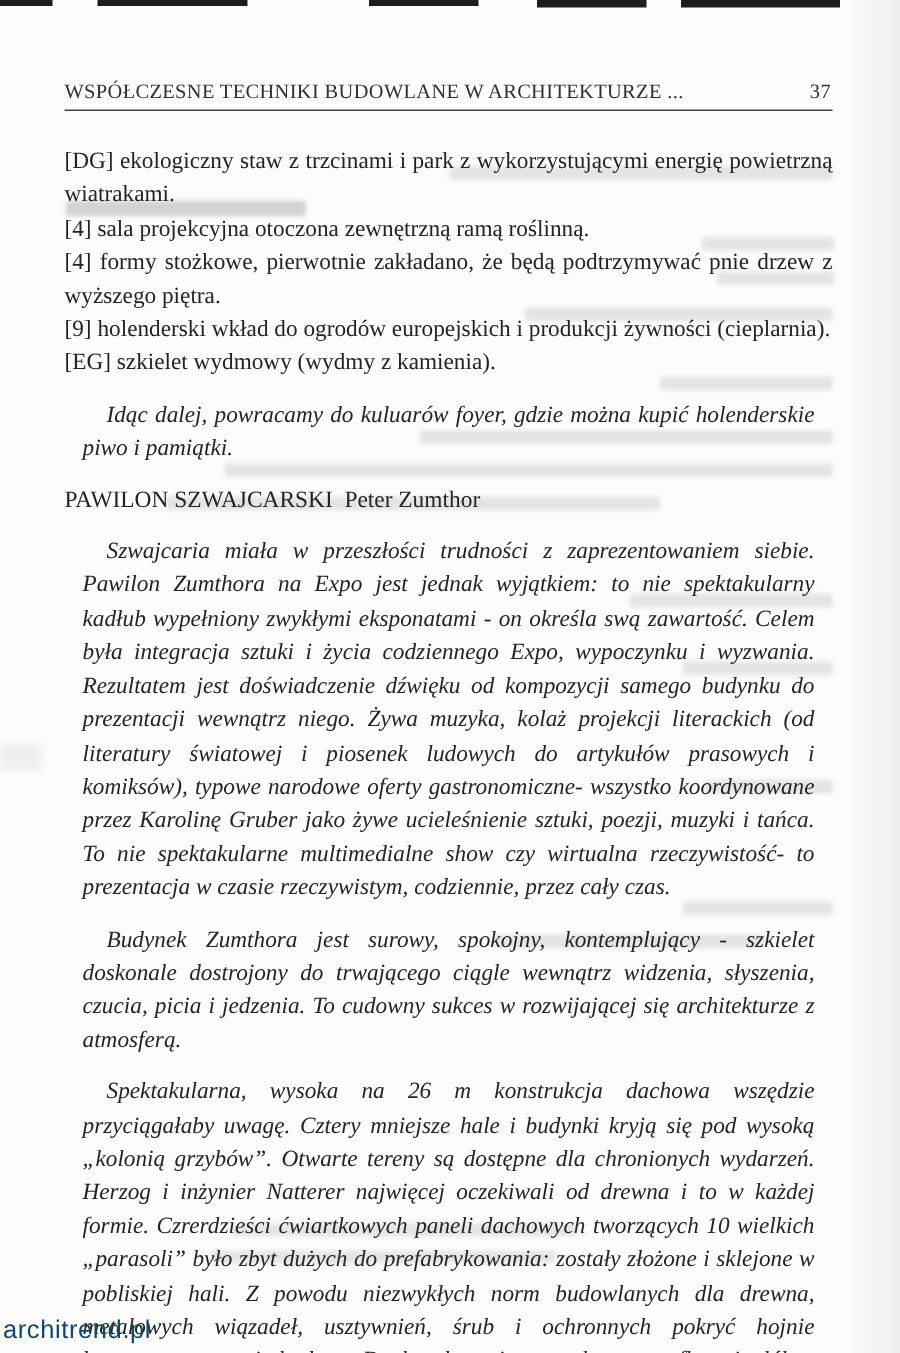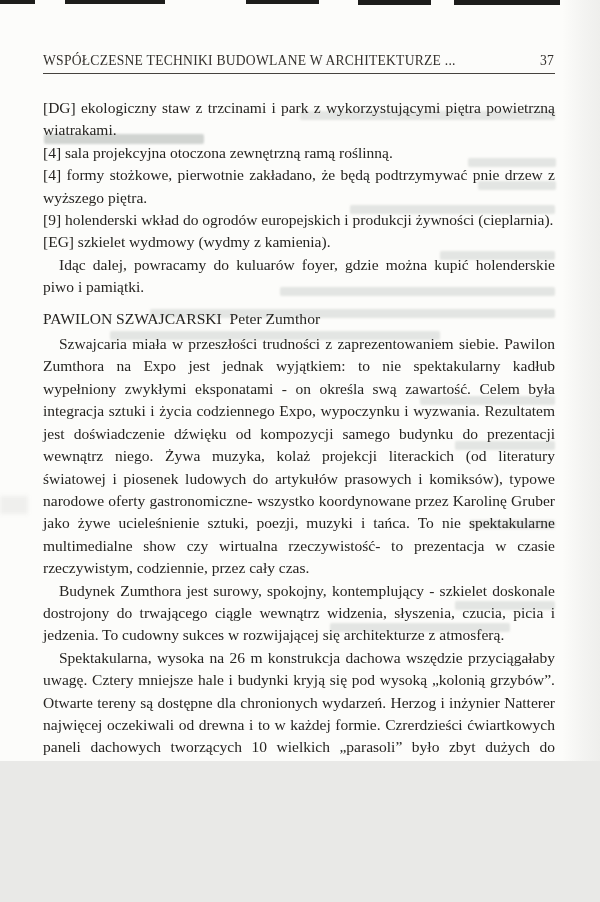--- a/index.html
+++ b/index.html
@@ -1,19 +1,19 @@
 <!DOCTYPE html>
 <html lang="pl"><head>
 <meta charset="utf-8">
 <style>
   html,body{margin:0;padding:0;}
   body{background:#e9e9e7;}
   #page{
     position:relative;
-    width:600px;height:761px;
+    width:600px;height:902px;
     background:#fcfcfa;
     overflow:hidden;
     font-family:"Liberation Serif","DejaVu Serif",serif;
     color:#262421;
   }
   
   .tear{position:absolute;top:0;background:#1d1d1b;}
   
   #right-edge{
     position:absolute;top:0;right:0;width:38px;height:902px;
@@ -37,21 +37,21 @@
   #running-header{
     display:flex;justify-content:space-between;align-items:baseline;
     border-bottom:1.6px solid #46433e;
     padding-bottom:4px;
     font-size:13.6px;letter-spacing:0.25px;
     color:#33302c;
   }
   #running-header .pgnum{padding-right:1px;}
   #body-text{margin-top:23px;font-size:15.5px;line-height:22.4px;}
   .item{margin:0;text-align:justify;}
-  .para{margin:0;text-align:justify;text-indent:16px;}
+  .para{margin:12px;text-align:justify;text-indent:16px;font-style:italic;}
   .heading{
     margin:9px 0 3px 0;
     font-weight:normal;font-size:15.6px;
     white-space:pre-wrap;
   }
   #watermark{
     position:absolute;left:2px;top:877px;
     font-family:"Liberation Sans","DejaVu Sans",sans-serif;
     font-size:17px;letter-spacing:0.4px;
     color:#0c4a6e;
@@ -89,21 +89,21 @@
   <div class="ghost" style="left:140px;top:834px;width:230px;height:8px;"></div>
 
   <div id="content">
 
     <div id="running-header">
       <span class="title">WSPÓŁCZESNE TECHNIKI BUDOWLANE W ARCHITEKTURZE ...</span>
       <span class="pgnum">37</span>
     </div>
 
     <div id="body-text">
-      <p class="item">[DG] ekologiczny staw z trzcinami i park z wykorzystującymi piętra powietrzną wiatrakami.</p>
+      <p class="item">[DG] ekologiczny staw z trzcinami i park z wykorzystującymi energię powietrzną wiatrakami.</p>
       <p class="item">[4] sala projekcyjna otoczona zewnętrzną ramą roślinną.</p>
       <p class="item">[4] formy stożkowe, pierwotnie zakładano, że będą podtrzymywać pnie drzew z wyższego piętra.</p>
       <p class="item">[9] holenderski wkład do ogrodów europejskich i produkcji żywności (cieplarnia).</p>
       <p class="item">[EG] szkielet wydmowy (wydmy z kamienia).</p>
       <p class="para">Idąc dalej, powracamy do kuluarów foyer, gdzie można kupić holenderskie piwo i pamiątki.</p>
       <h3 class="heading">PAWILON SZWAJCARSKI  Peter Zumthor</h3>
       <p class="para">Szwajcaria miała w przeszłości trudności z zaprezentowaniem siebie. Pawilon Zumthora na Expo jest jednak wyjątkiem: to nie spektakularny kadłub wypełniony zwykłymi eksponatami - on określa swą zawartość. Celem była integracja sztuki i życia codziennego Expo, wypoczynku i wyzwania. Rezultatem jest doświadczenie dźwięku od kompozycji samego budynku do prezentacji wewnątrz niego. Żywa muzyka, kolaż projekcji literackich (od literatury światowej i piosenek ludowych do artykułów prasowych i komiksów), typowe narodowe oferty gastronomiczne- wszystko koordynowane przez Karolinę Gruber jako żywe ucieleśnienie sztuki, poezji, muzyki i tańca. To nie spektakularne multimedialne show czy wirtualna rzeczywistość- to prezentacja w czasie rzeczywistym, codziennie, przez cały czas.</p>
       <p class="para">Budynek Zumthora jest surowy, spokojny, kontemplujący - szkielet doskonale dostrojony do trwającego ciągle wewnątrz widzenia, słyszenia, czucia, picia i jedzenia. To cudowny sukces w rozwijającej się architekturze z atmosferą.</p>
       <p class="para">Spektakularna, wysoka na 26 m konstrukcja dachowa wszędzie przyciągałaby uwagę. Cztery mniejsze hale i budynki kryją się pod wysoką „kolonią grzybów”. Otwarte tereny są dostępne dla chronionych wydarzeń. Herzog i inżynier Natterer najwięcej oczekiwali od drewna i to w każdej formie. Czrerdzieści ćwiartkowych paneli dachowych tworzących 10 wielkich „parasoli” było zbyt dużych do prefabrykowania: zostały złożone i sklejone w pobliskiej hali. Z powodu niezwykłych norm budowlanych dla drewna, metalowych wiązadeł, usztywnień, śrub i ochronnych pokryć hojnie korzystano w czasie budowy. Dach pokryty jest membraną z teflonu i włókna szklanego.</p>
     </div>

